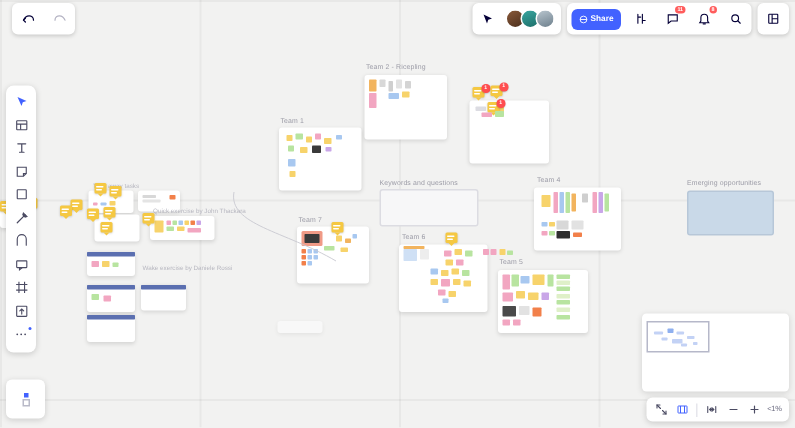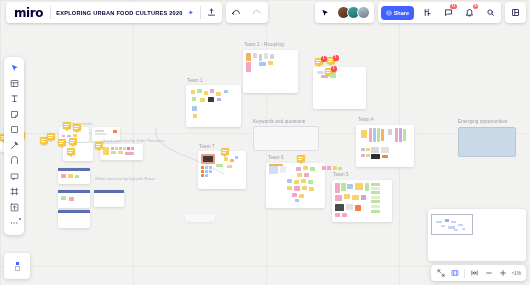--- a/index.html
+++ b/index.html
@@ -393,32 +393,20 @@
       </div>
     <div class="sticky-pin" style="left:17px; top:132px;">
         <span class="tail"></span>
       </div>
 
     <div class="frame" style="left:185px; top:214px; width:30px; height:8px; opacity:.5;"></div>
   </div>
 
   <div class="topbar">
     <div style="display:flex;align-items:center;">
-      <div class="tb-group tb-left">
-        <div class="logo">miro</div>
-        <div class="divider"></div>
-        <div class="board-title">EXPLORING URBAN FOOD CULTURES 2020</div>
-        <div class="star">✦</div>
-        <div class="divider"></div>
-        <div class="tb-icon">
-          <svg width="9" height="9" viewBox="0 0 24 24" fill="none" stroke="#050038" stroke-width="2" stroke-linecap="round">
-              <path d="M12 3v11M8 7l4-4 4 4M4 19h16"></path>
-            </svg>
-        </div>
-      </div>
       <div class="gap"></div>
       <div class="tb-group">
         <div class="tb-icon">
           <svg width="10" height="10" viewBox="0 0 24 24" fill="none" stroke="#050038" stroke-width="2" stroke-linecap="round">
               <path d="M4 13c2-5 6-7 9-7s7 2 7 7"></path>
               <path d="M4 13l3-3M4 13l3 3"></path>
             </svg>
         </div>
         <div class="tb-icon dim">
           <svg width="10" height="10" viewBox="0 0 24 24" fill="none" stroke="#050038" stroke-width="2" stroke-linecap="round">

